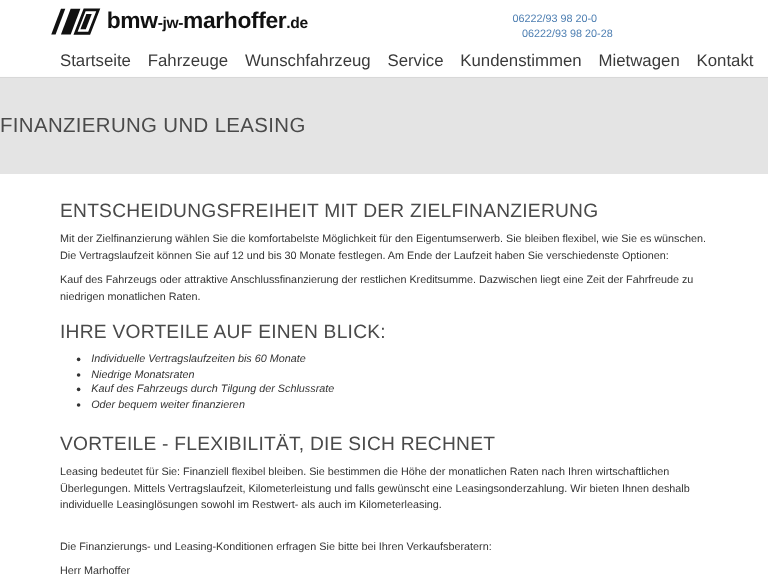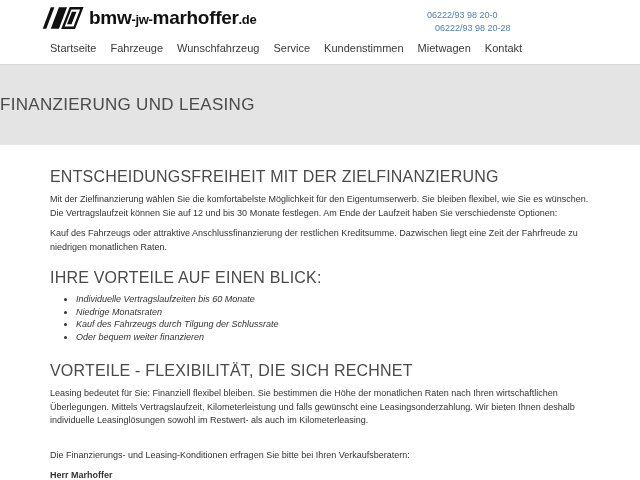--- a/index.html
+++ b/index.html
@@ -24,21 +24,21 @@
   .phones {
     position: absolute; left: 396px; top: 9px;
     font-size: 9px; line-height: 13px; color: #4e7fb2; margin-left: 31px;
   }
   .phones .phone2 { padding-left: 8px; }
   .nav {
     position: absolute; left: 50px; top: 42px;
     display: flex; gap: 14px;
   }
   .nav a {
-    font-size: 11px; color: #3a3a3a; text-decoration: none;
+    font-size: 14px; color: #3a3a3a; text-decoration: none;
     cursor: pointer; white-space: nowrap; text-align: right;
   }
   
   .banner {
     height: 81px; background: #e4e4e4;
     border-top: 1px solid #d8d8d8;
     display: flex; align-items: center;
   }
   .banner h1 {
     font-size: 17px; font-weight: 300; color: #4a4a4a;
@@ -56,21 +56,21 @@
   .content p {
     font-size: 9px; line-height: 13.5px; color: #333333;
     margin-top: 7px;
   }
   .content p.bold { font-weight: normal; margin-top: 21px; }
   .content ul {
     margin: 6px 0 0 0; padding-left: 26px;
     font-size: 9px; line-height: 12.5px; color: #333333; font-style: italic;
   }
   .contact-block { margin-top: 7px; font-size: 9px; line-height: 12.5px; }
-  .contact-block .bold { font-weight: bold; }
+  .contact-block .bold { font-weight: normal; }
 </style>
 </head>
 <body>
 
 <header class="header">
   <a class="logo">
     <span>
       <svg width="45" height="26" viewBox="0 0 50 28" aria-hidden="true">
         <polygon points="3,26 12,2 16,2 7,26" fill="#111"></polygon>
         <polygon points="12,26 21,2 30,2 21,26" fill="#111"></polygon>

